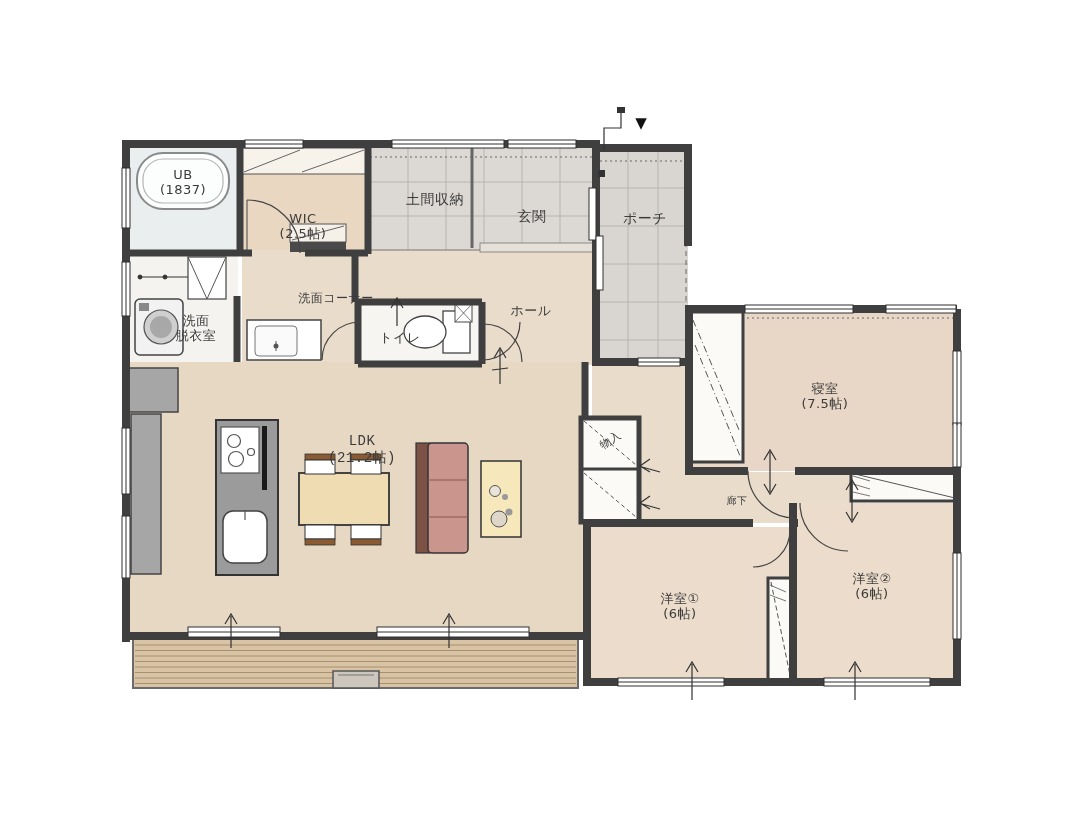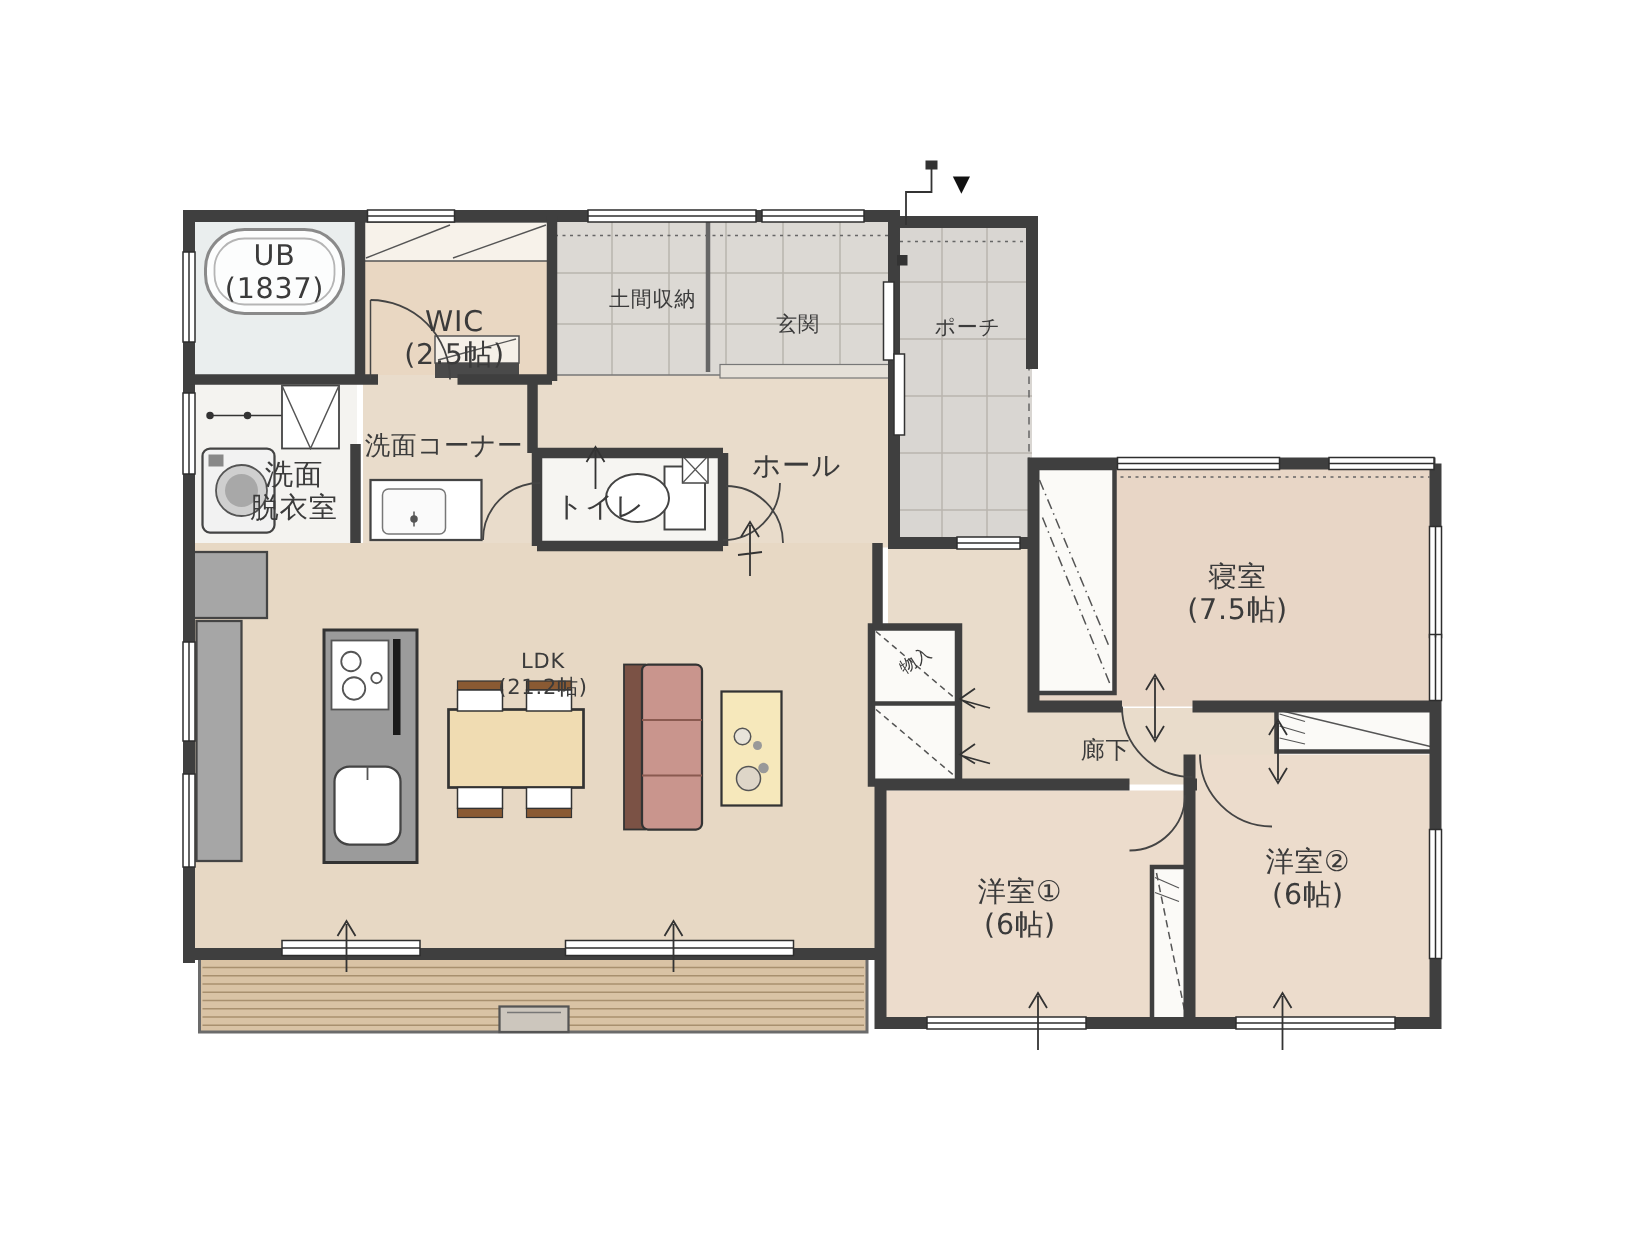--- a/index.html
+++ b/index.html
@@ -3,26 +3,26 @@
 <meta charset="utf-8">
 <style>
   html,body{margin:0;padding:0;background:#ffffff;}
   #canvas{
     position:relative;width:1087px;height:829px;background:#ffffff;overflow:hidden;
     font-family:"DejaVu Sans",sans-serif;
   }
   #plan-svg{position:absolute;left:0;top:0;}
   .lbl{
     position:absolute;transform:translate(-50%,-50%);
-    text-align:center;color:#3b3b3b;font-size:19px;line-height:1.18;
+    text-align:center;color:#3b3b3b;font-size:13px;line-height:1.18;
     letter-spacing:.5px;white-space:nowrap;
   }
   .lbl span{display:block;}
-  .lbl.big{font-size:14px;}
-  .lbl.sm{font-size:17px;}
+  .lbl.big{font-size:14px;font-family:Liberation Mono, monospace;}
+  .lbl.sm{font-size:12px;margin-left:40px;}
   .lbl.rot{transform:translate(-50%,-50%) rotate(-33deg);font-size:11px;}
   .marker{
     position:absolute;transform:translate(-50%,-50%);
     font-size:15px;color:#111;line-height:1;
   }
 </style>
 </head>
 <body>
 
 <div id="canvas">
@@ -346,21 +346,21 @@
 <div class="lbl" style="left:531px;top:311px">
   <span>ホール</span>
 </div>
 <div class="lbl big" style="left:362px;top:450px">
   <span>LDK</span>
   <span>(21.2帖)</span>
 </div>
 <div class="lbl rot" style="left:611px;top:441px">
   <span>物入</span>
 </div>
-<div class="lbl" style="left:737px;top:501px;font-size:16px">
+<div class="lbl" style="left:737px;top:501px;font-size:10px">
   <span>廊下</span>
 </div>
 <div class="lbl" style="left:825px;top:396px">
   <span>寝室</span>
   <span>(7.5帖)</span>
 </div>
 <div class="lbl" style="left:680px;top:606px">
   <span>洋室①</span>
   <span>(6帖)</span>
 </div>

